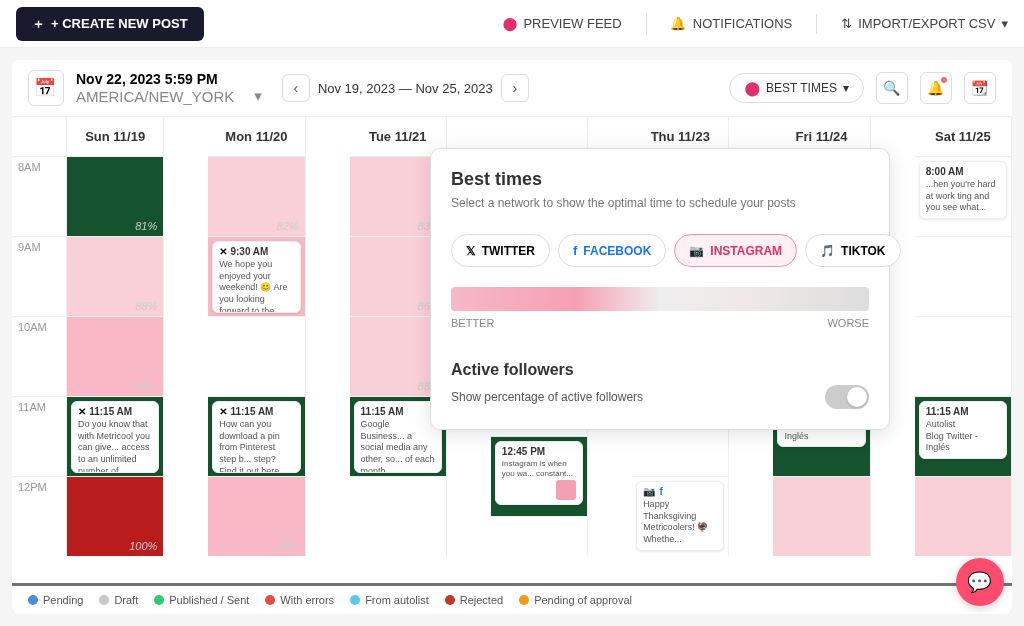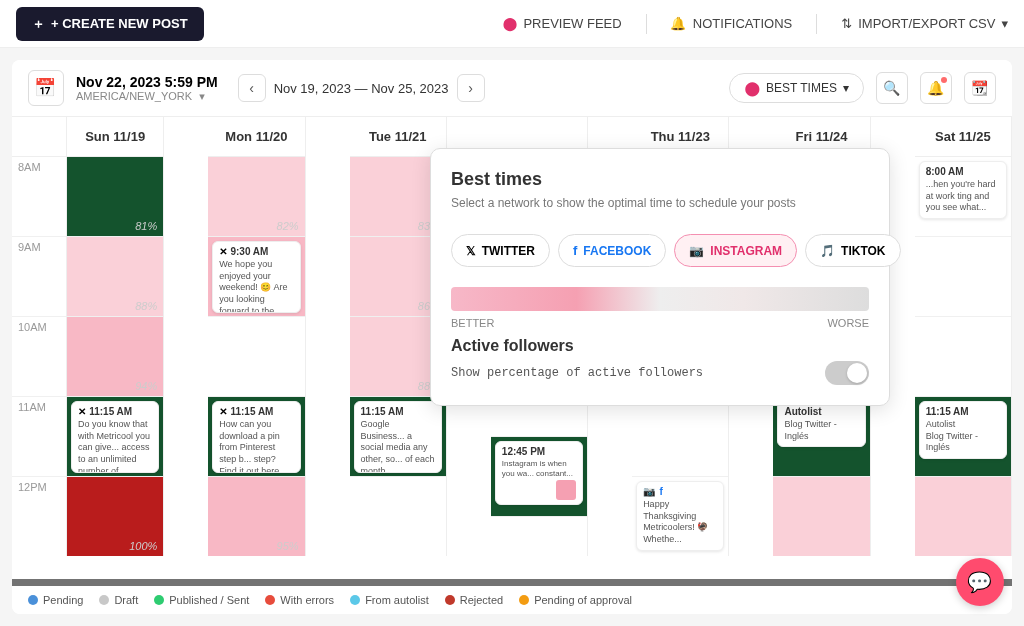--- a/index.html
+++ b/index.html
@@ -23,21 +23,21 @@
     
     .main { background: #fff; margin: 12px; border-radius: 8px; overflow: hidden; position: relative; height: calc(100vh - 72px); }
 
     
     .cal-header {
       display: flex; align-items: center; padding: 10px 16px; border-bottom: 1px solid #eee;
       gap: 12px; background: #fff; z-index: 10; position: relative;
     }
     .cal-icon { width: 36px; height: 36px; border: 1px solid #ddd; border-radius: 6px; display: flex; align-items: center; justify-content: center; font-size: 18px; }
     .current-date { font-size: 14px; font-weight: 600; }
-    .timezone { font-size: 11px; color: #888; display: flex; align-items: center; gap: 7px; text-align: center; }
+    .timezone { font-size: 15px; color: #888; display: flex; align-items: center; gap: 20px; text-align: center; }
     .range-nav { display: flex; align-items: center; gap: 8px; margin-left: 8px; }
     .nav-arrow { width: 28px; height: 28px; border: 1px solid #ddd; border-radius: 6px; display: flex; align-items: center; justify-content: center; cursor: pointer; font-size: 14px; color: #555; }
     .date-range { font-size: 13px; font-weight: 500; color: #333; }
     .spacer { flex: 1; }
     .best-times-btn {
       display: flex; align-items: center; gap: 6px; border: 1px solid #ddd;
       border-radius: 20px; padding: 6px 14px; font-size: 12px; font-weight: 500;
       cursor: pointer; color: #333; background: #fff;
     }
     .ig-icon { color: #e1306c; font-size: 14px; }
@@ -70,21 +70,21 @@
       overflow: hidden; max-height: 72px;
     }
     .post-time { font-weight: 600; font-size: 10px; margin-bottom: 2px; }
     .post-text { font-size: 9px; color: #555; line-height: 1.3; }
     .post-img { width: 20px; height: 20px; background: #ddd; border-radius: 3px; float: right; margin-left: 4px; }
     .x-icon { color: #000; font-weight: 700; font-size: 10px; }
 
     
     .legend {
       display: flex; align-items: center; gap: 16px; padding: 8px 16px;
-      border-top: 7px solid #737373; background: #fff; position: absolute; bottom: 0; left: 0; right: 0;
+      border-top: 3px solid #737373; background: #fff; position: absolute; bottom: 0; left: 0; right: 0;
     }
     .legend-item { display: flex; align-items: center; gap: 5px; font-size: 11px; color: #555; }
     .legend-dot { width: 10px; height: 10px; border-radius: 50%; }
 
     
     .popover {
       position: absolute; top: 88px; left: 418px; width: 460px;
       background: #fff; border: 1px solid #ddd; border-radius: 10px;
       box-shadow: 0 4px 20px rgba(0,0,0,0.12); z-index: 100; padding: 20px;
     }
@@ -99,25 +99,25 @@
     .net-tab.active { background: #fff0f3; border-color: #f48fb1; }
     .net-tab.twitter { color: #000; }
     .net-tab.facebook { color: #1877f2; }
     .net-tab.instagram { color: #e1306c; background: #fff0f3; border-color: #f48fb1; }
     .net-tab.tiktok { color: #000; }
     .gradient-bar {
       height: 24px; border-radius: 4px;
       background: linear-gradient(to right, #f7b8c8 0%, #f5a0b2 30%, #eee 50%, #f0e8e8 70%, #ddd 100%);
       margin-bottom: 6px; position: relative;
     }
-    .gradient-labels { display: flex; justify-content: space-between; font-size: 11px; color: #888; margin-bottom: 8px; }
+    .gradient-labels { display: flex; justify-content: space-between; font-size: 11px; color: #888; margin-bottom: 32px; }
     .followers-section { }
     .followers-title { font-size: 16px; font-weight: 700; color: #333; margin-bottom: 6px; }
     .followers-row { display: flex; align-items: center; justify-content: space-between; }
-    .followers-label { font-size: 12px; color: #555; font-family: Liberation Mono, monospace; }
+    .followers-label { font-size: 12px; color: #555; }
     .toggle {
       width: 44px; height: 24px; background: #ccc; border-radius: 12px;
       position: relative; cursor: pointer;
     }
     .toggle-knob {
       width: 20px; height: 20px; background: #fff; border-radius: 50%;
       position: absolute; top: 2px; right: 2px;
       box-shadow: 0 1px 3px rgba(0,0,0,0.2);
     }
 

